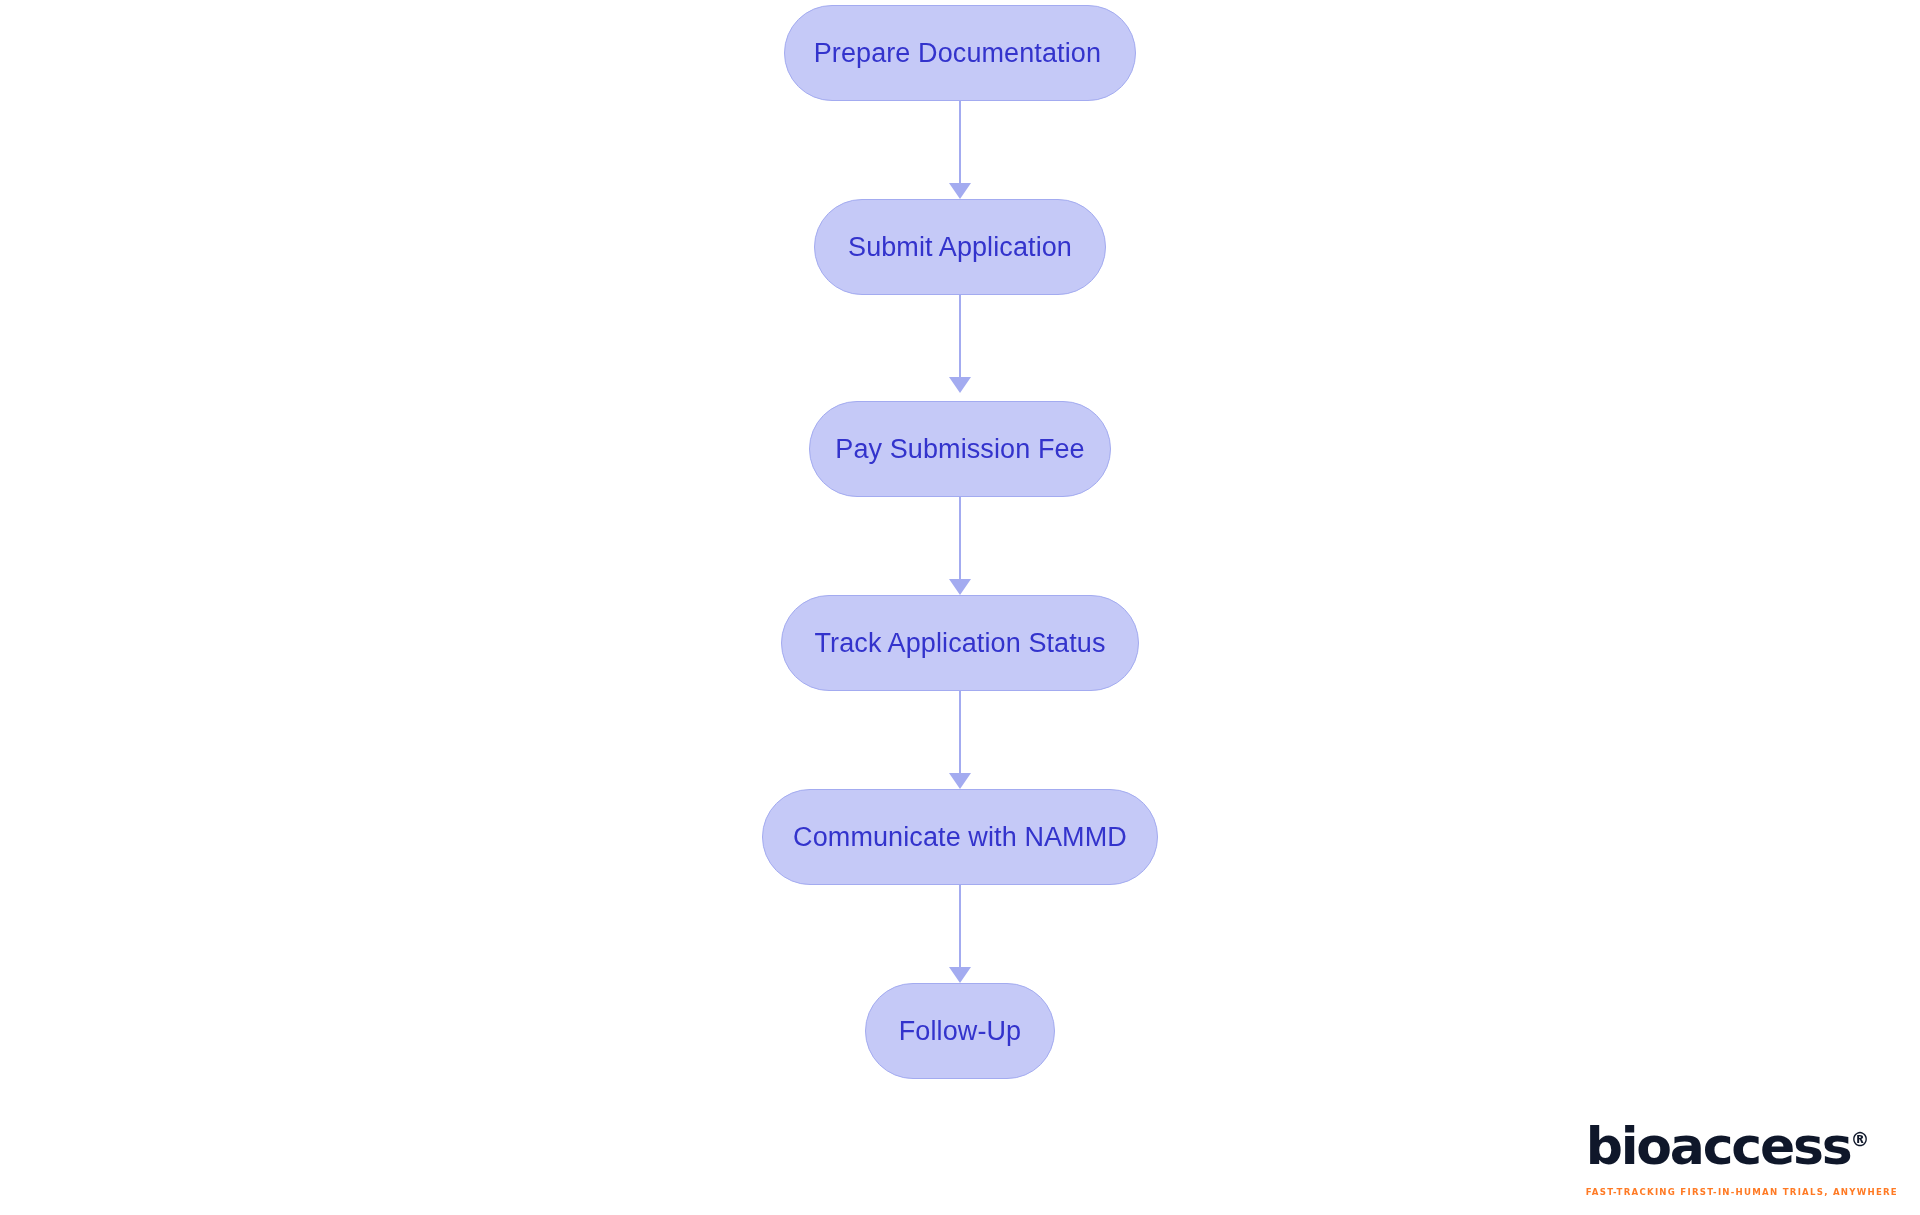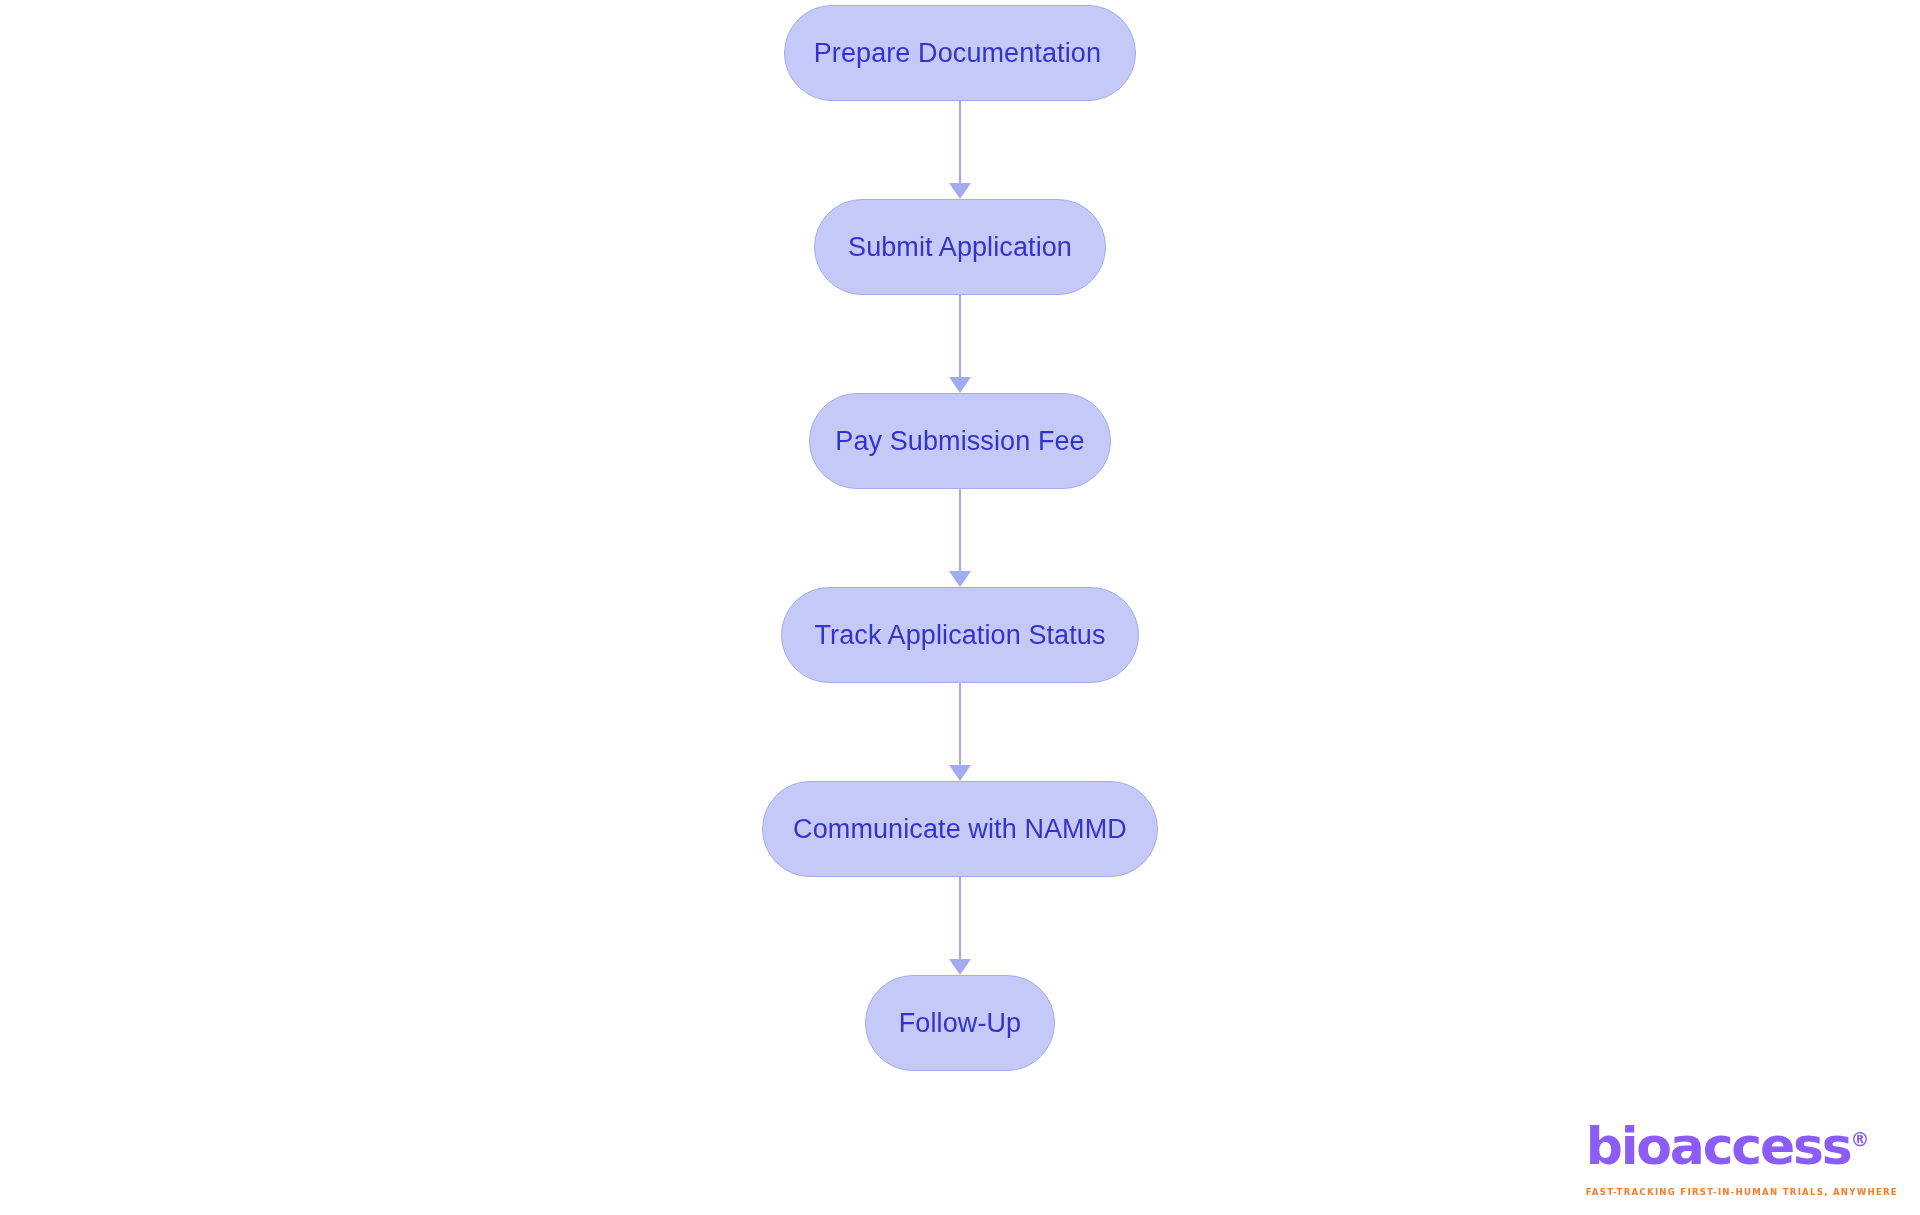--- a/index.html
+++ b/index.html
@@ -85,21 +85,21 @@
     position: absolute;
     right: 22px;
     bottom: 18px;
     text-align: left;
     user-select: none;
   }
   .logo-wordmark {
     font-family: "DejaVu Sans", sans-serif;
     font-weight: bold;
     font-size: 52px;
-    color: #8b5cf6;
+    color: #0f172a;
     letter-spacing: -2.2px;
     line-height: 1;
     display: inline-block;
     position: relative;
   }
   .logo-reg {
     font-size: 19px;
     vertical-align: super;
     letter-spacing: 0;
     font-weight: bold;
@@ -133,21 +133,21 @@
 
     <div class="node" style="width:292px;">
       <span class="node-label">Submit Application</span>
     </div>
 
     <div class="connector" style="height:98px;">
       <div class="stem"></div>
       <div class="head"></div>
     </div>
 
-    <div class="node" style="width:302px;">
+    <div class="node" style="width:302px;margin-top:8px;">
       <span class="node-label">Pay Submission Fee</span>
     </div>
 
     <div class="connector" style="height:98px;">
       <div class="stem"></div>
       <div class="head"></div>
     </div>
 
     <div class="node" style="width:358px;">
       <span class="node-label">Track Application Status</span>

